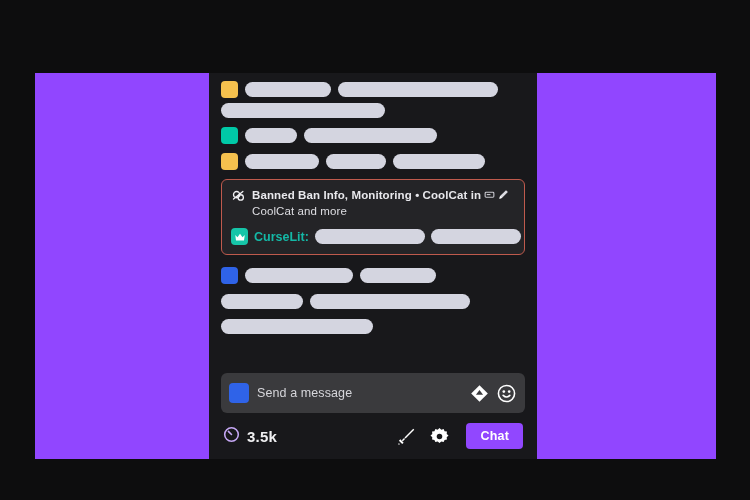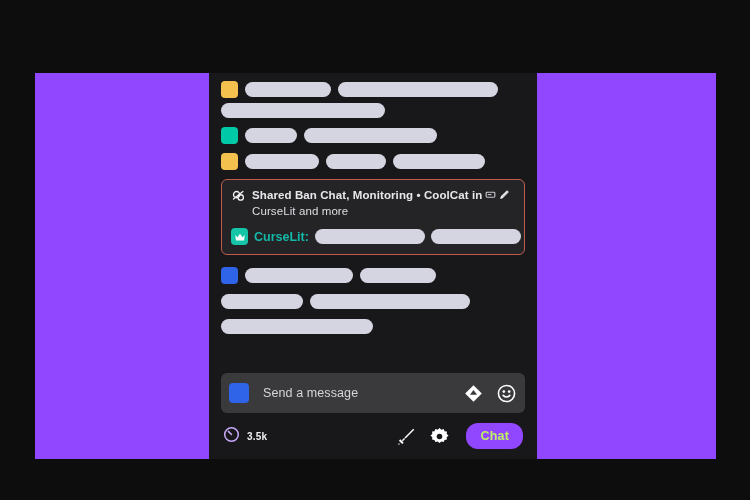--- a/index.html
+++ b/index.html
@@ -124,21 +124,21 @@
 
   
   #composer {
     margin: 0 12px 0 12px;
     height: 40px;
     background: #3a3a3d;
     border-radius: 6px;
     display: flex;
     align-items: center;
     padding: 0 9px 0 8px;
-    gap: 14px;
+    gap: 8px;
     flex: 0 0 auto;
   }
   #composer-badge {
     width: 20px;
     height: 20px;
     border-radius: 4px;
     background: #2f63e8;
     flex: 0 0 auto;
   }
   #composer-placeholder {
@@ -159,33 +159,33 @@
     flex: 0 0 auto;
   }
   #viewers {
     display: flex;
     align-items: center;
     gap: 7px;
     flex: 0 0 auto;
   }
   #viewer-count {
     color: #efeff1;
-    font-size: 10px;
+    font-size: 15px;
     font-weight: 700;
     letter-spacing: .2px;
   }
   #actionbar-spacer { flex: 1 1 auto; }
   .act-ico { flex: 0 0 auto; display:flex; cursor:pointer; }
   #chat-button {
     background: #9147ff;
-    color: #bef264;
+    color: #ffffff;
     font-size: 12.5px;
     font-weight: 700;
     border: none;
-    border-radius: 12px;
+    border-radius: 4px;
     padding: 6px 14px;
     cursor: pointer;
     font-family: "Liberation Sans", sans-serif;
     letter-spacing: .2px;
   }
 </style>
 </head>
 <body>
 
 <div id="stage">
@@ -228,29 +228,29 @@
 
         <div id="flagged-header">
           <span style="flex:0 0 auto;margin-top:1px;">
             <svg width="15" height="15" viewBox="0 0 24 24" fill="none">
               <circle cx="9" cy="9" r="5" stroke="#f0f0f3" stroke-width="2.1"></circle>
               <circle cx="15.5" cy="13.5" r="4.3" stroke="#f0f0f3" stroke-width="2.1"></circle>
               <path d="M4 16 L19 4" stroke="#f0f0f3" stroke-width="2.1" stroke-linecap="round"></path>
             </svg>
           </span>
           <span class="hdr-text">
-            <span>Shared Ban Chat, Monitoring</span><span> • </span><span>CoolCat in</span><span class="mini-ico"><svg width="11" height="11" viewBox="0 0 24 24">
+            <span>Banned Ban Info, Monitoring</span><span> • </span><span>CoolCat in</span><span class="mini-ico"><svg width="11" height="11" viewBox="0 0 24 24">
                   <rect x="2.5" y="7" width="19" height="11" rx="2" fill="none" stroke="#c9c9d0" stroke-width="2.4"></rect>
                   <rect x="6" y="11" width="8" height="2.4" fill="#c9c9d0"></rect>
                 </svg></span><span class="mini-ico"><svg width="11" height="11" viewBox="0 0 24 24">
                   <path d="M17.5 2.5 L21.5 6.5 L8.5 19.5 L3 21 L4.5 15.5 Z" fill="#dcdce2"></path>
                   <path d="M4.5 15.5 L8.5 19.5 L3 21 Z" fill="#ffffff"></path>
                 </svg></span>
             <br>
-            <span class="sub">CurseLit and more</span>
+            <span class="sub">CoolCat and more</span>
           </span>
         </div>
 
         <div id="flagged-body">
           <span id="flagged-badge">
             <svg width="12" height="12" viewBox="0 0 24 24">
               <path d="M2.5 8 L7 12.5 L12 5.5 L17 12.5 L21.5 8 L20 19 L4 19 Z" fill="#ffffff"></path>
             </svg>
           </span>
           <span id="flagged-username">CurseLit:</span>

